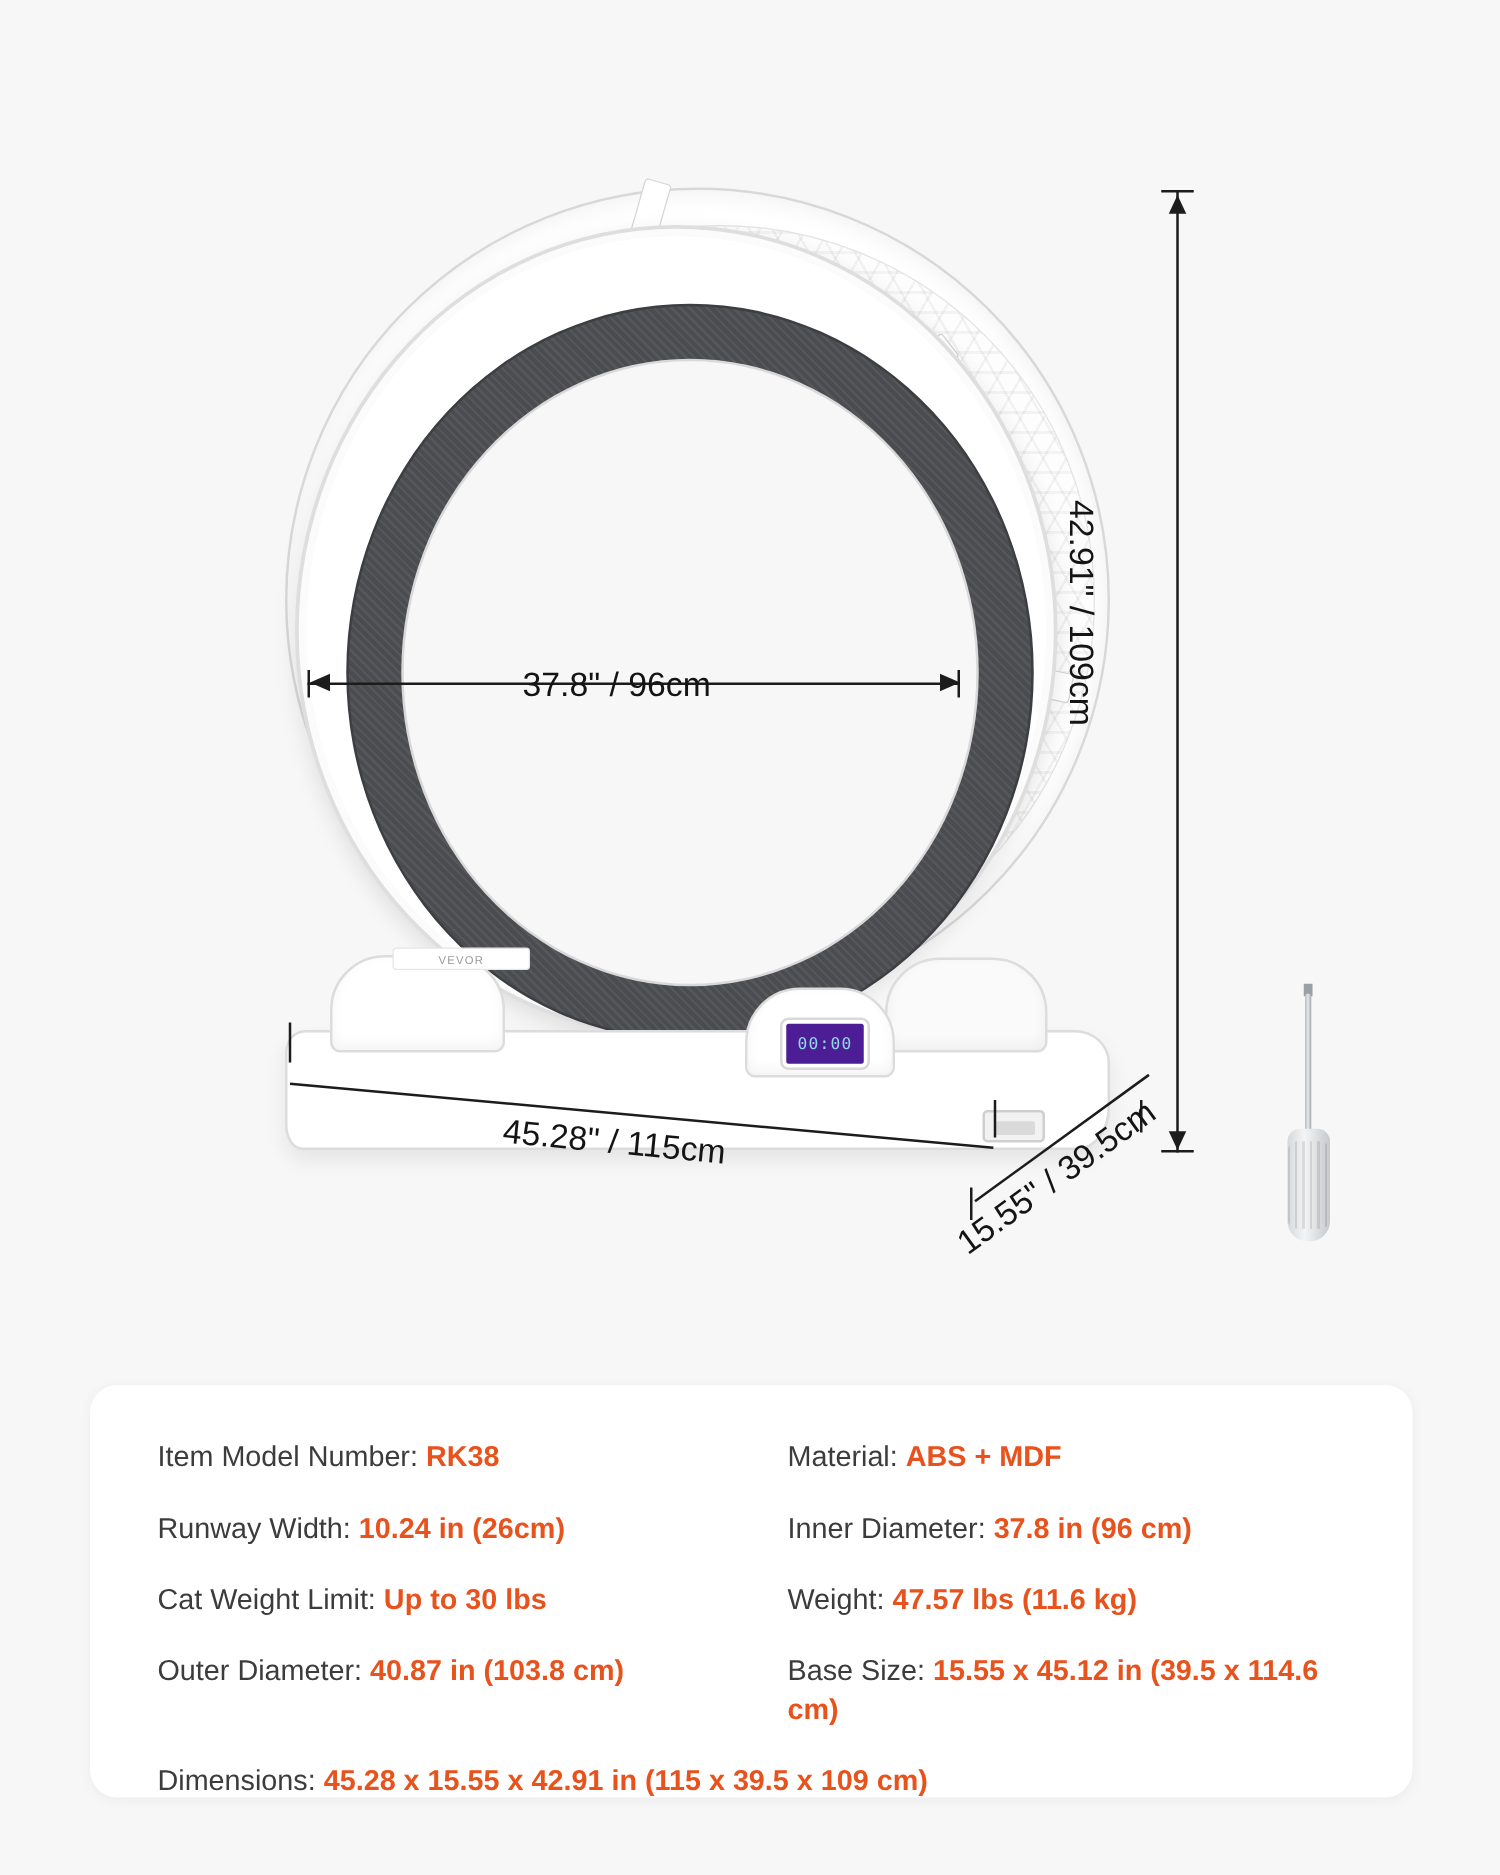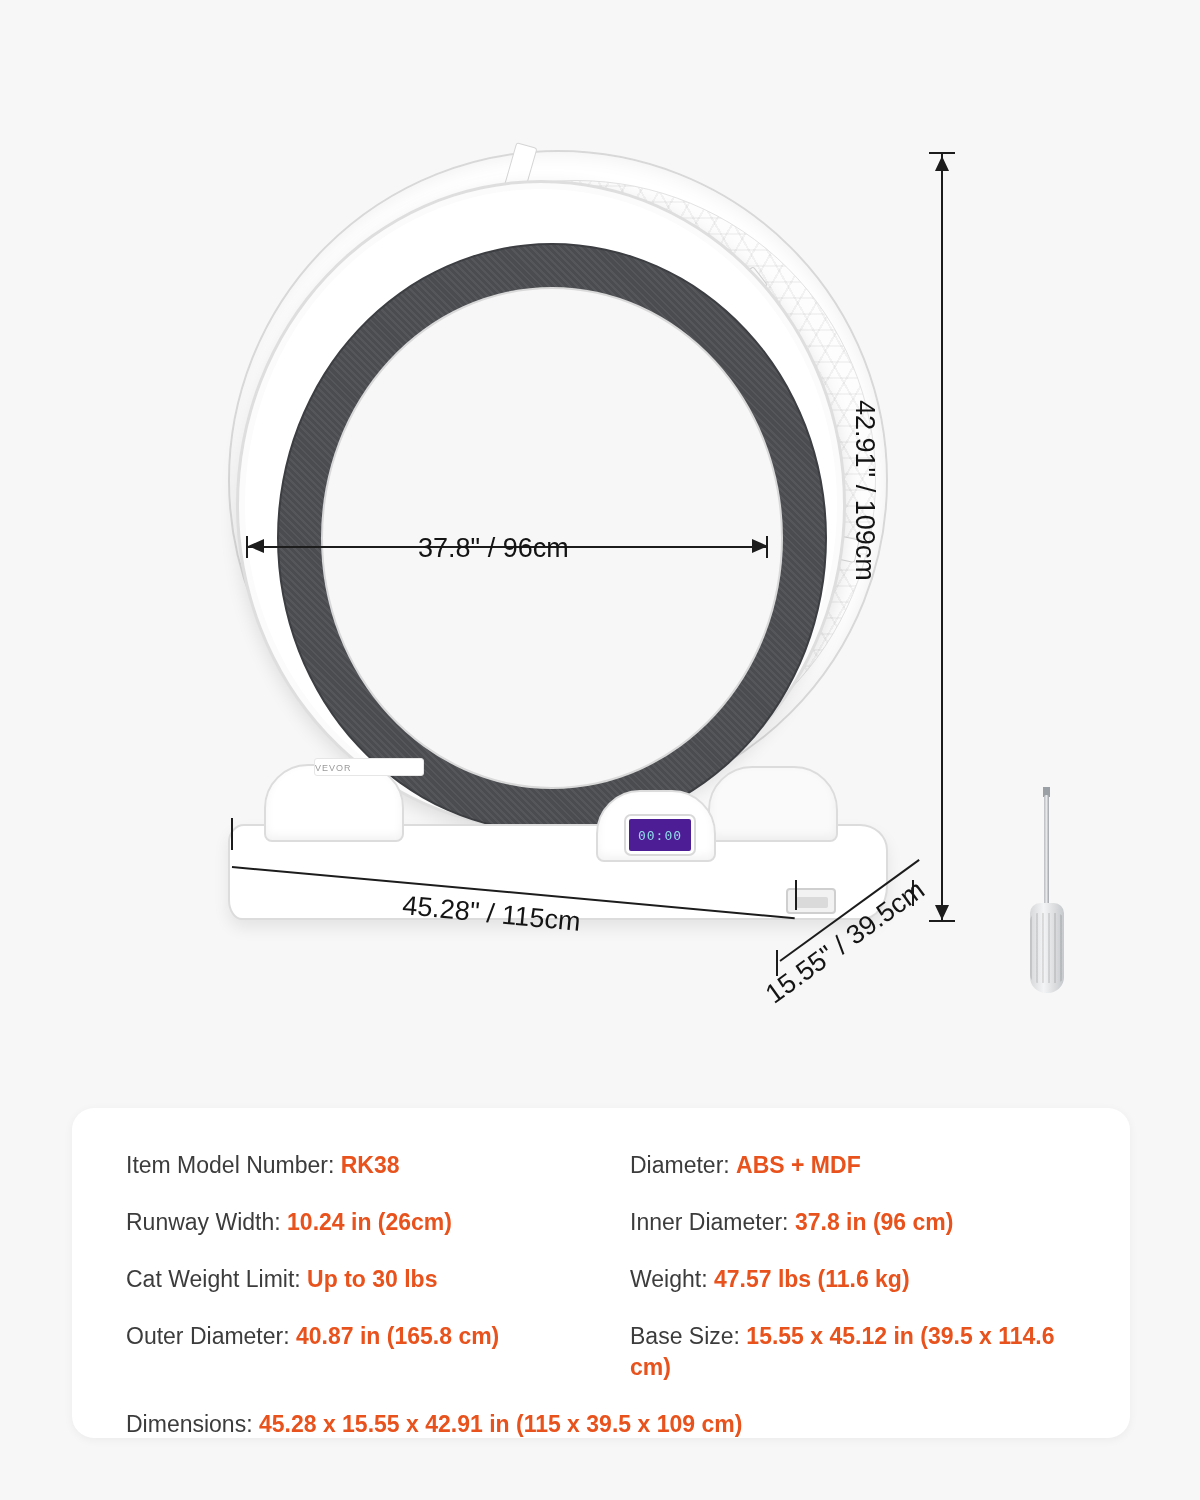--- a/index.html
+++ b/index.html
@@ -82,21 +82,21 @@
     position:absolute; background:#ffffff; border:2px solid #dcdcdc;
     border-radius:44px 44px 8px 8px;
     box-shadow:inset 0 -4px 10px rgba(0,0,0,0.05);
   }
   .roller.left  { left:36px;  top:-36px; width:140px; height:78px; }
   .roller.right { left:368px; top:-10px; width:120px; height:72px; }
   .roller.far   { left:480px; top:-34px; width:130px; height:76px; background:#fafafa; }
   .brand {
     position:absolute; left:48px; top:-8px; width:110px; height:18px;
     border:1px solid #e6e6e6; border-radius:3px; background:#fff;
-    font-size:9px; color:#9a9a9a; letter-spacing:1px; line-height:18px;
+    font-size:9px; color:#9a9a9a; letter-spacing:1px; text-align:center; line-height:18px;
   }
   .display {
     position:absolute; left:398px; top:16px; width:68px; height:38px;
     background:#4c1d95; border:3px solid #ffffff; border-radius:5px;
     box-shadow:0 0 0 2px #d9d9d9;
     color:#8fd8e8; font-family:"DejaVu Sans Mono", monospace; font-size:13px;
     text-align:center; line-height:34px; letter-spacing:1px;
   }
   .power-port {
     position:absolute; left:556px; top:62px; width:50px; height:26px;
@@ -271,42 +271,42 @@
   </div>
 </div>
 
 <div id="spec-card">
   <div class="spec-grid">
     <div class="spec-item">
       <span>Item Model Number:</span>
       <span class="spec-val">RK38</span>
     </div>
     <div class="spec-item">
-      <span>Diameter:</span>
+      <span>Material:</span>
       <span class="spec-val">ABS + MDF</span>
     </div>
     <div class="spec-item">
       <span>Runway Width:</span>
       <span class="spec-val">10.24 in (26cm)</span>
     </div>
     <div class="spec-item">
       <span>Inner Diameter:</span>
       <span class="spec-val">37.8 in (96 cm)</span>
     </div>
     <div class="spec-item">
       <span>Cat Weight Limit:</span>
       <span class="spec-val">Up to 30 lbs</span>
     </div>
     <div class="spec-item">
       <span>Weight:</span>
       <span class="spec-val">47.57 lbs (11.6 kg)</span>
     </div>
     <div class="spec-item">
       <span>Outer Diameter:</span>
-      <span class="spec-val">40.87 in (165.8 cm)</span>
+      <span class="spec-val">40.87 in (103.8 cm)</span>
     </div>
     <div class="spec-item">
       <span>Base Size:</span>
       <span class="spec-val">15.55 x 45.12 in (39.5 x 114.6 cm)</span>
     </div>
     <div class="spec-item full">
       <span>Dimensions:</span>
       <span class="spec-val">45.28 x 15.55 x 42.91 in (115 x 39.5 x 109 cm)</span>
     </div>
   </div>

